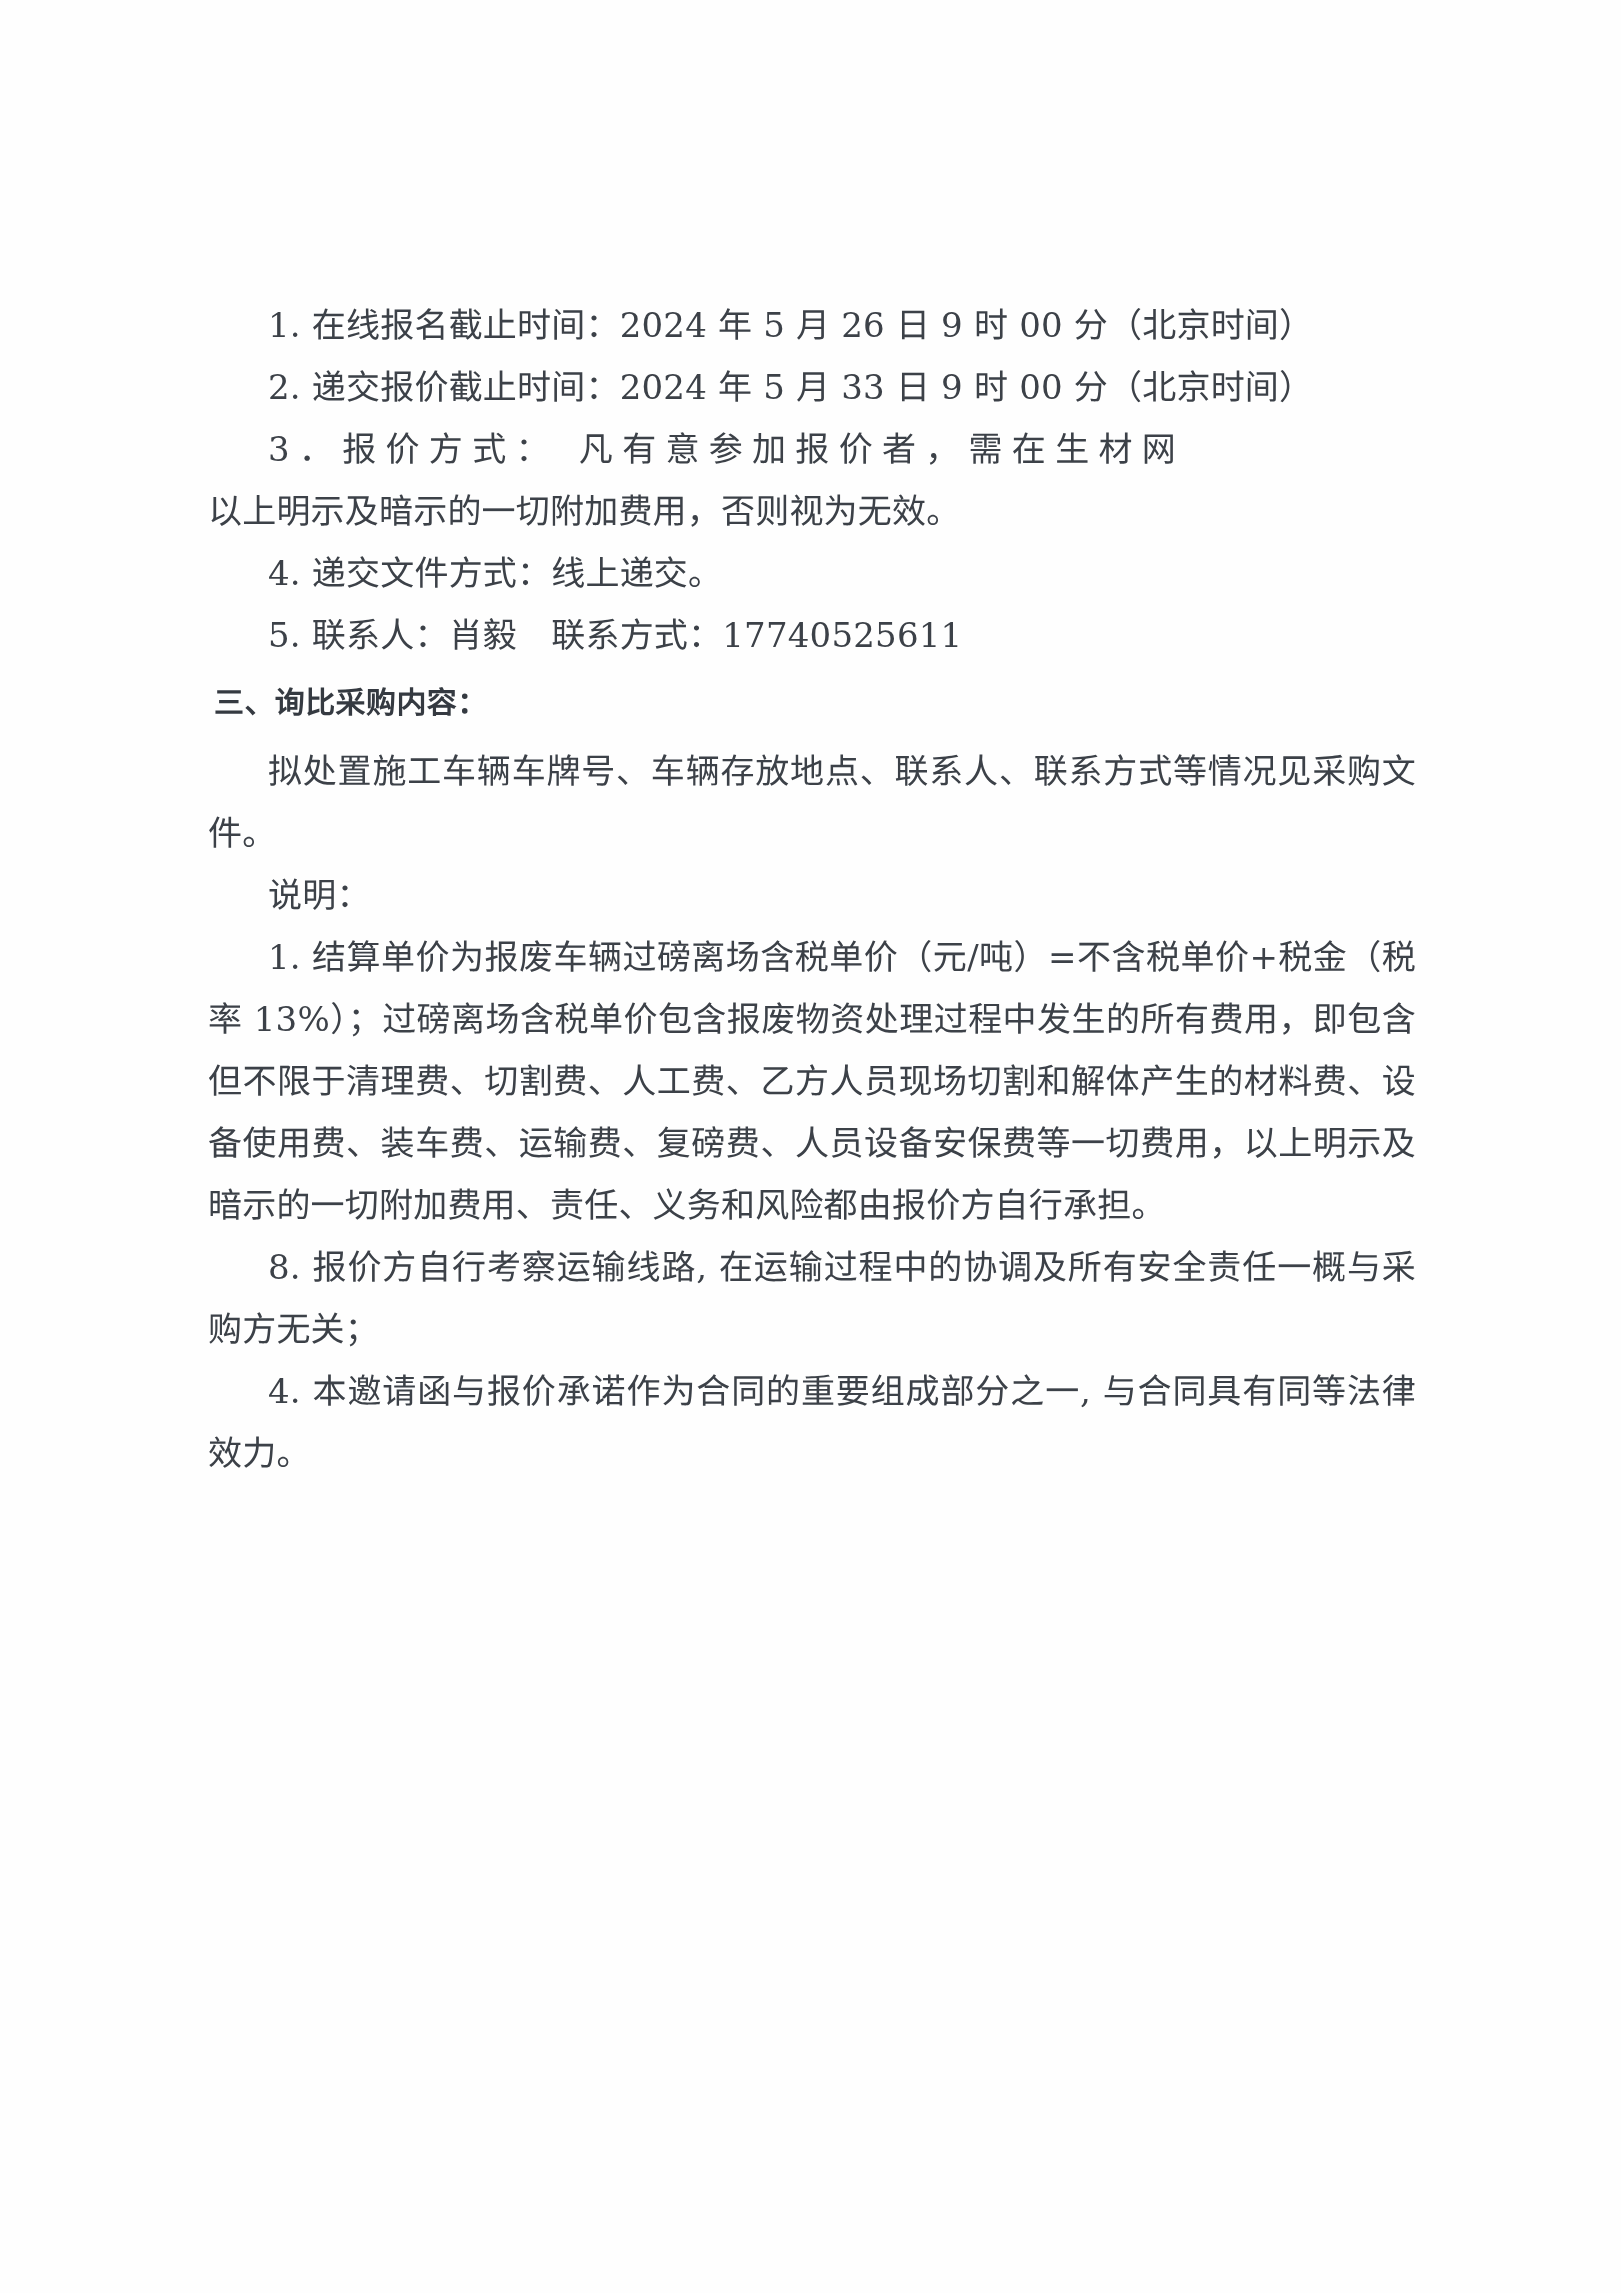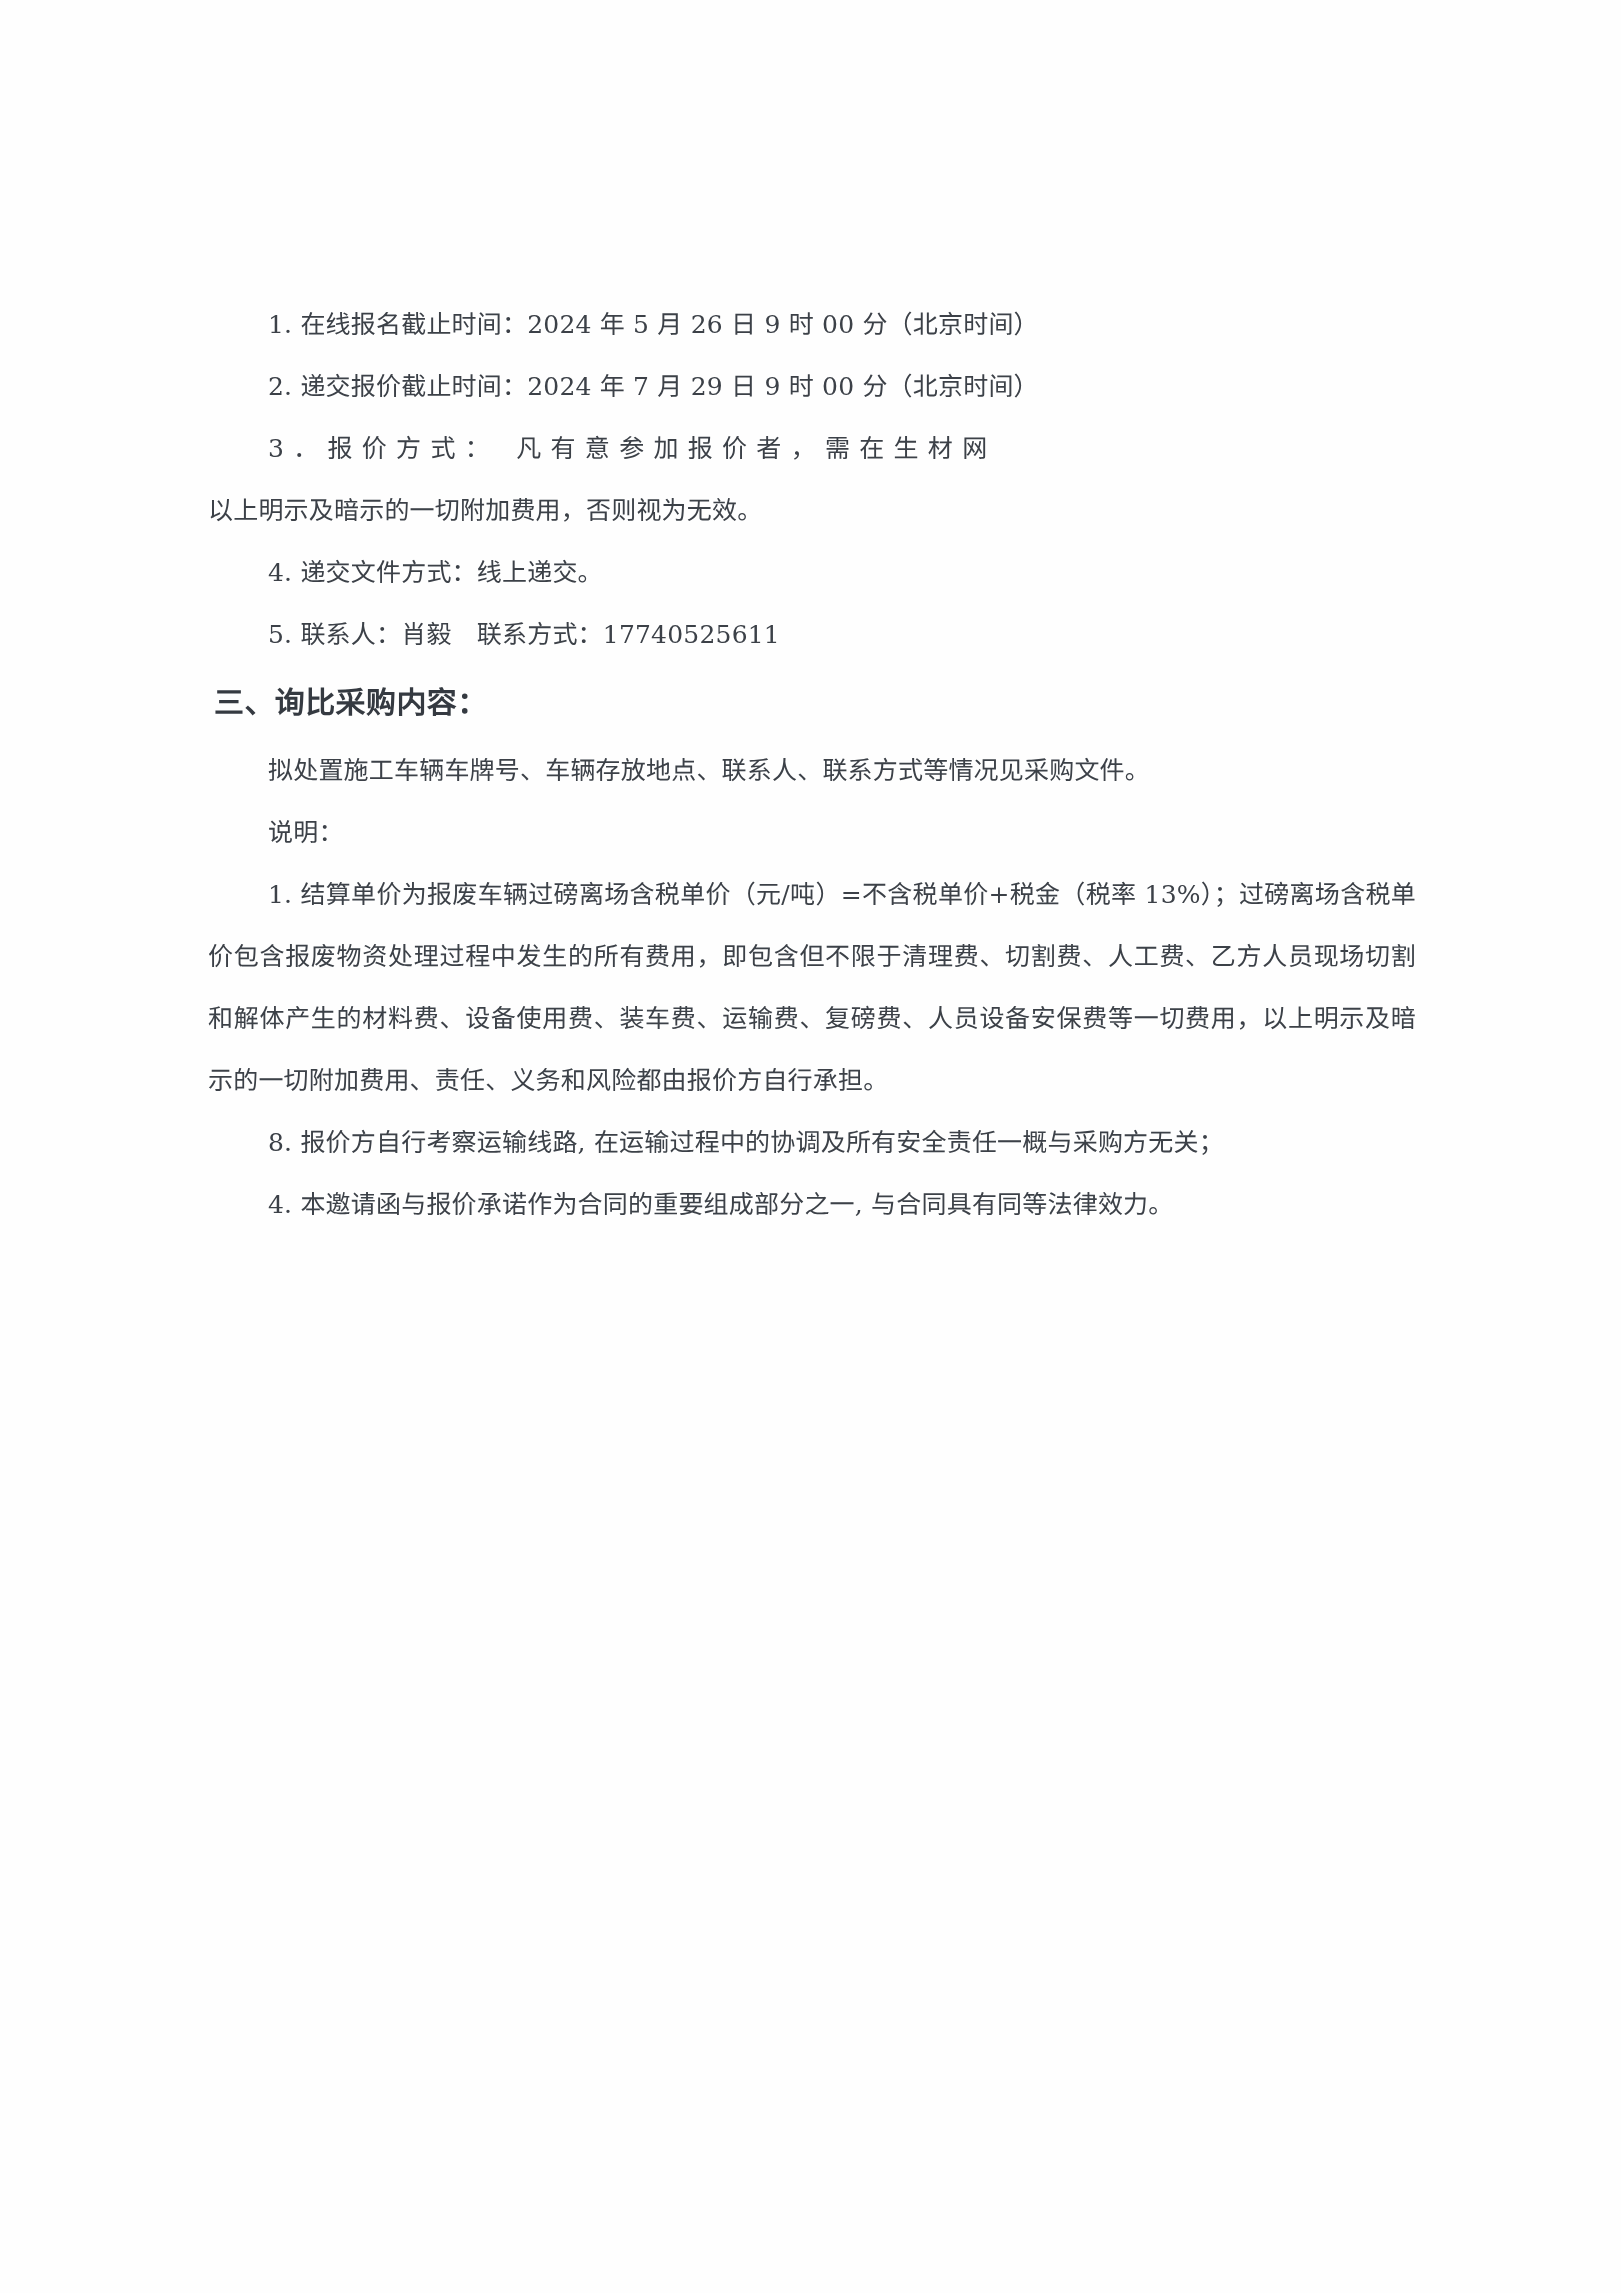--- a/index.html
+++ b/index.html
@@ -23,21 +23,21 @@
     height: 2294px;
     background: #fefefe;
   }
   .content {
     position: absolute;
     left: 208px;
     top: 294px;
     width: 1208px;
   }
   .para {
-    font-size: 25px;
+    font-size: 34px;
     line-height: 62px;
     text-align: justify;
     text-justify: inter-ideograph;
     color: #3c4148;
     letter-spacing: 0.2px;
     margin: 0;
     white-space: pre-wrap;
   }
   .indent {
     text-indent: 60px;
@@ -56,21 +56,21 @@
   }
 </style>
 </head>
 <body>
 
 <div class="page">
   <div class="content">
 
     <p class="para indent">1. 在线报名截止时间：2024 年 5 月 26 日 9 时 00 分（北京时间）</p>
 
-    <p class="para indent">2. 递交报价截止时间：2024 年 7 月 29 日 9 时 00 分（北京时间）</p>
+    <p class="para indent">2. 递交报价截止时间：2024 年 5 月 33 日 9 时 00 分（北京时间）</p>
 
     <p class="para spaced">3．报价方式： 凡有意参加报价者，需在生材网</p>
 
 
     <p class="para">以上明示及暗示的一切附加费用，否则视为无效。</p>
 
     <p class="para indent">4. 递交文件方式：线上递交。</p>
 
     <p class="para indent">5. 联系人：肖毅　联系方式：17740525611</p>
 

